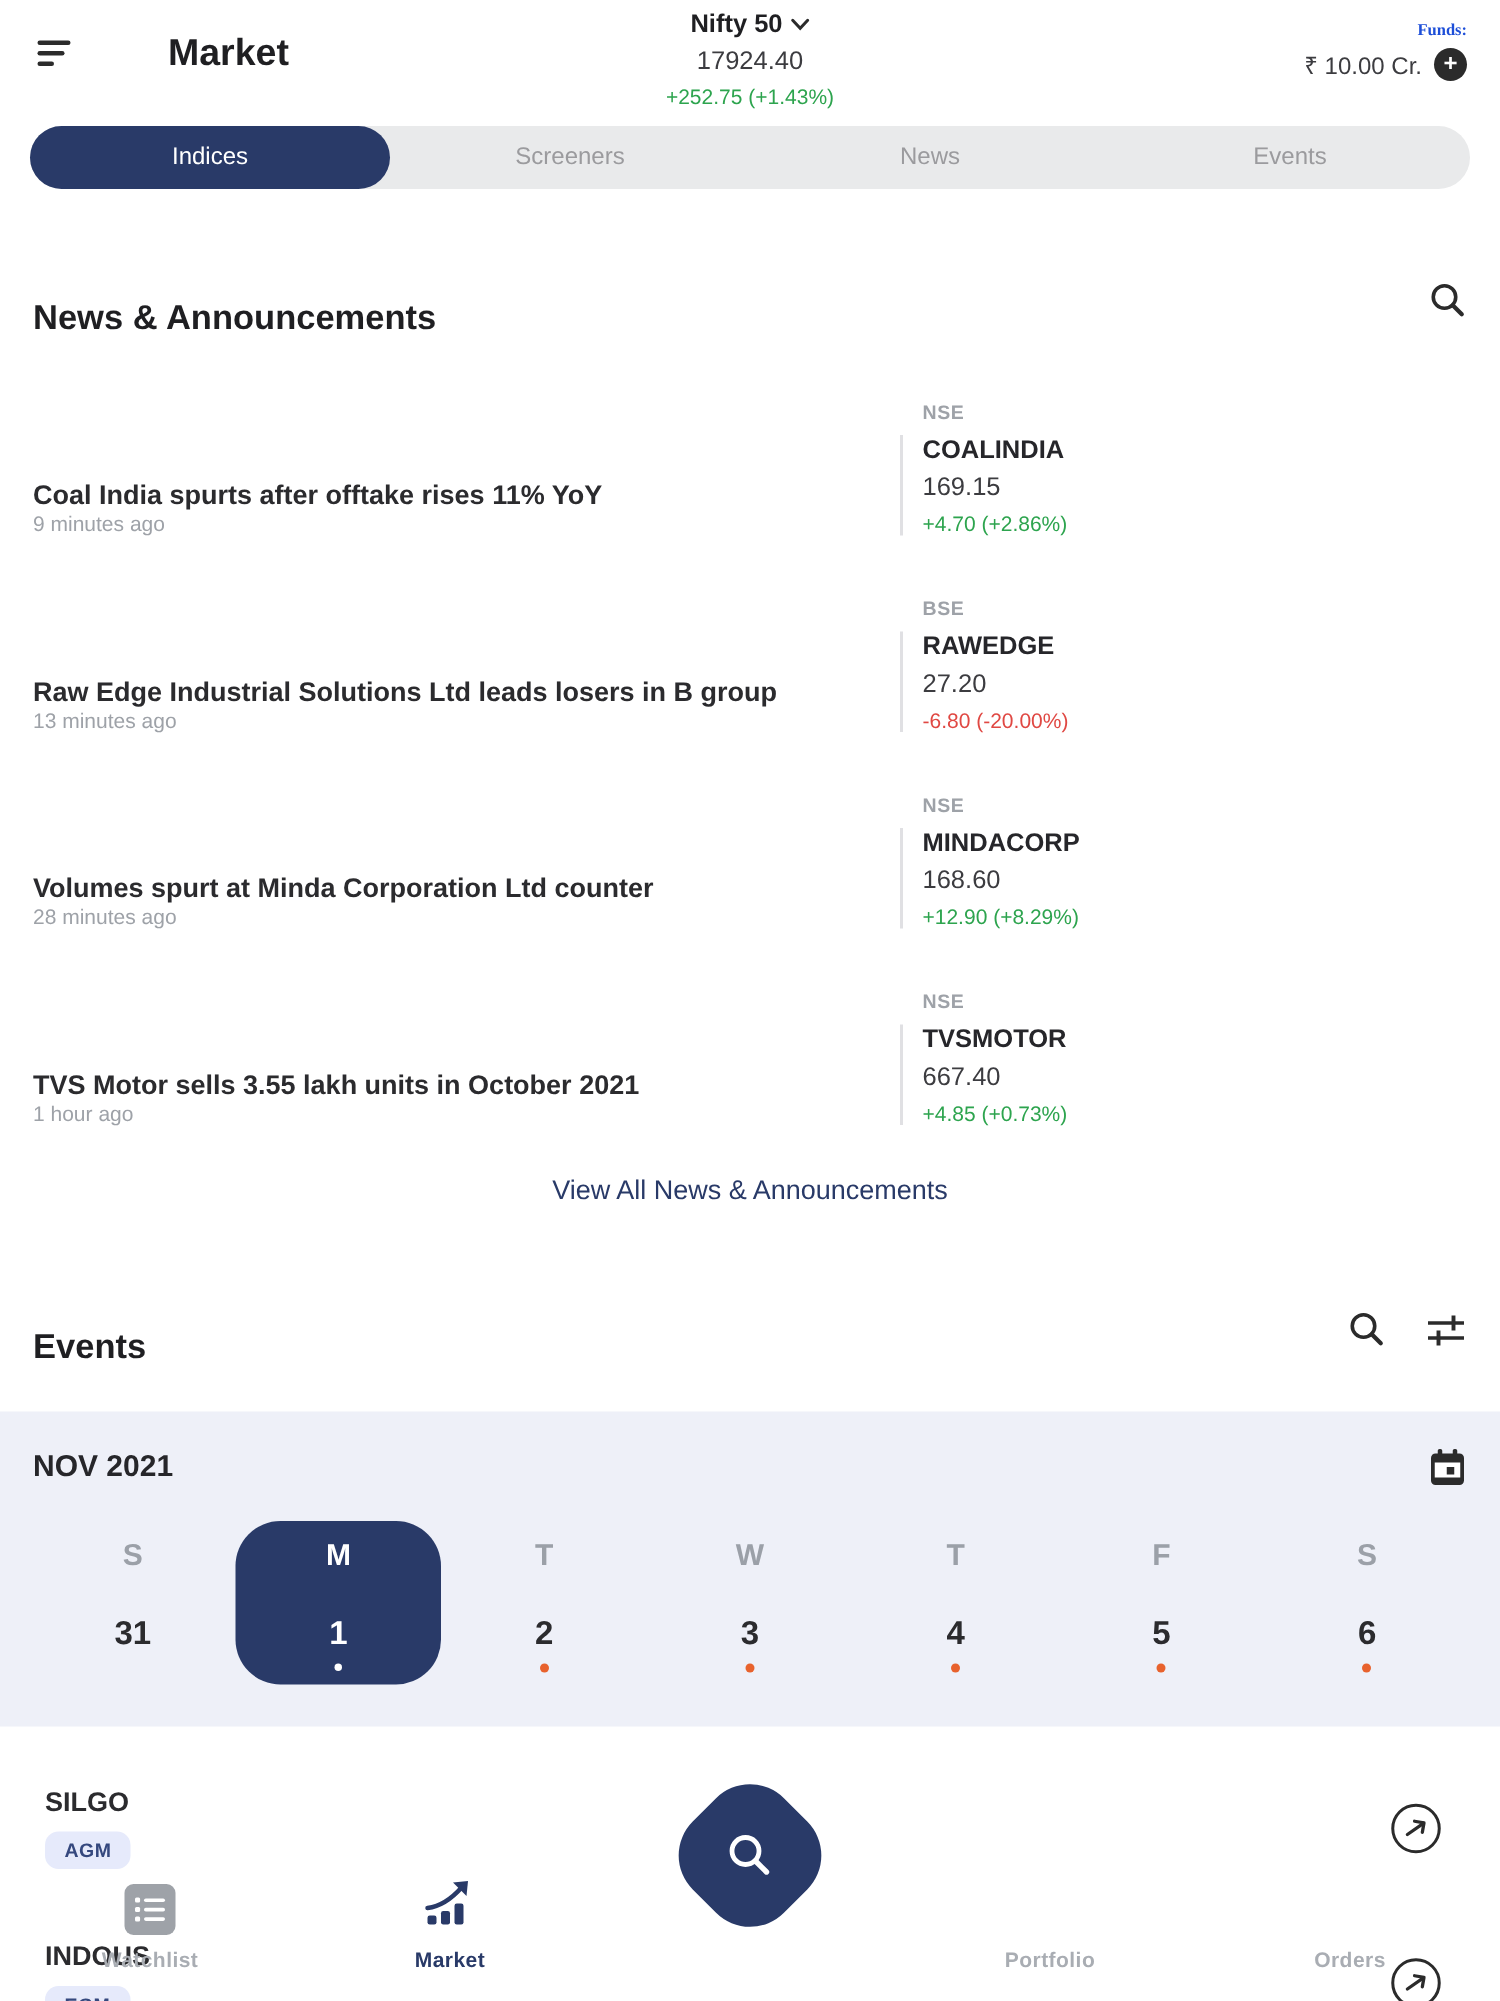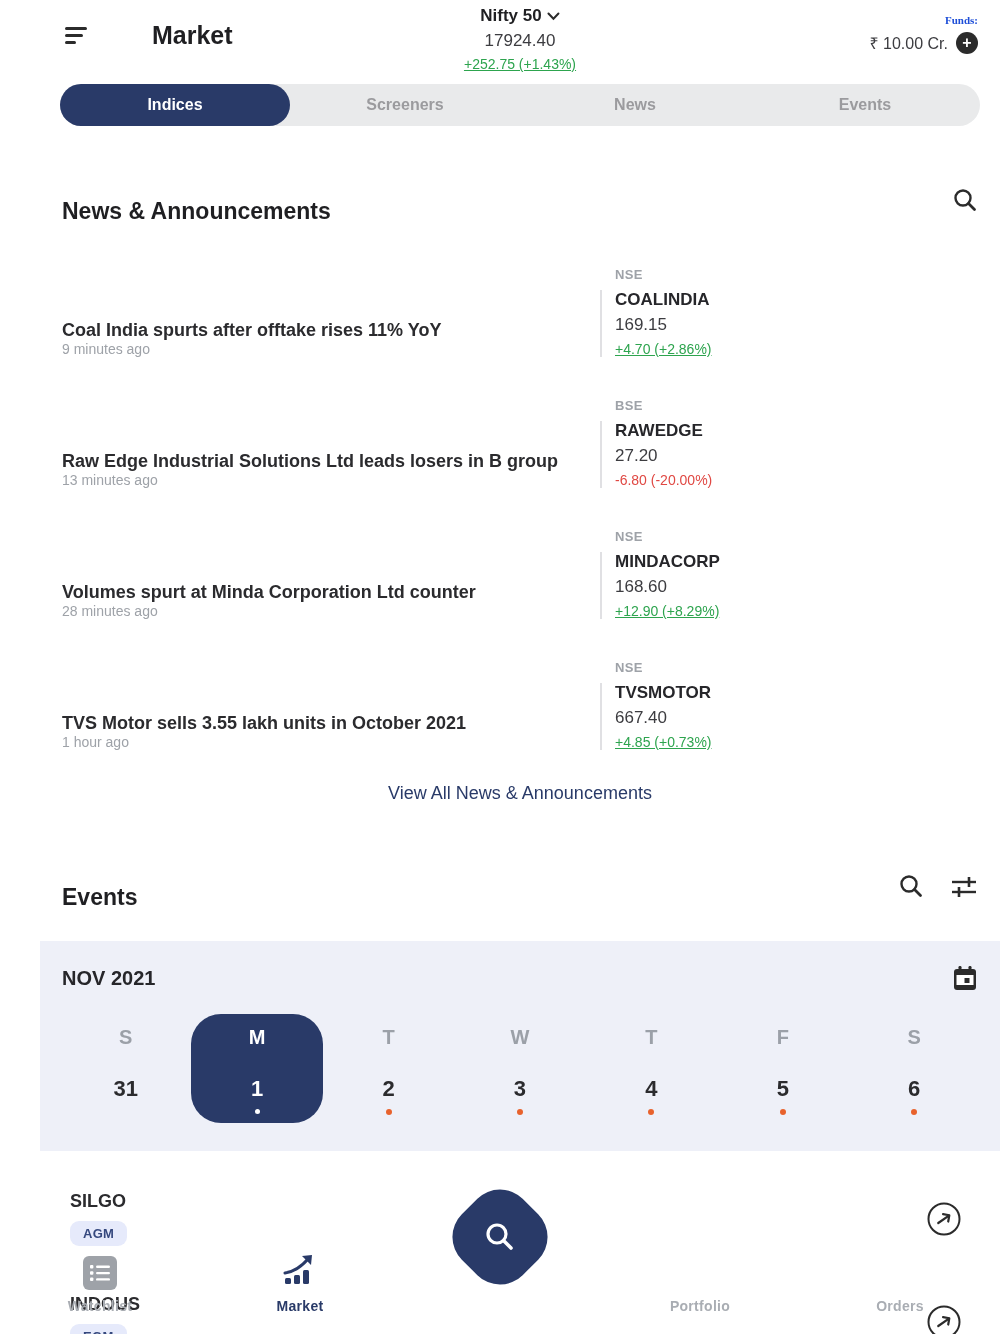--- a/index.html
+++ b/index.html
@@ -1,46 +1,46 @@
 <!DOCTYPE html>
 <html><head>
 <meta charset="utf-8">
 <style>
   * { margin:0; padding:0; box-sizing:border-box; }
   html,body { background:#fff; }
   .page {
     position:relative; width:1000px; height:1334px; margin:0 auto;
     background:#ffffff; overflow:hidden;
-    font-family:"Liberation Sans", sans-serif; color:#26262a;padding-left:40px;
+    font-family:"Liberation Sans", sans-serif; color:#26262a;
   }
 
   
   .header { position:relative; height:80px; padding:14px 22px 0; }
   .menu-btn { position:absolute; left:25px; top:27px; width:24px; height:22px; cursor:pointer; }
   .menu-btn span { display:block; height:3px; background:#2b2b2b; border-radius:2px; margin-bottom:4px; }
   .menu-btn span:nth-child(1){ width:22px; }
   .menu-btn span:nth-child(2){ width:18px; }
   .menu-btn span:nth-child(3){ width:11px; }
   .header-title { position:absolute; left:112px; top:21px; font-size:25px; font-weight:700; color:#1f1f22; }
   .index-block { position:absolute; left:50%; top:6px; transform:translateX(-50%); text-align:center; }
   .index-name { font-size:17px; font-weight:700; color:#1f1f22; display:inline-flex; align-items:center; gap:5px; cursor:pointer; }
   .index-value { font-size:17px; color:#3c3c40; margin-top:5px; }
   .index-change { font-size:14px; margin-top:5px; }
-  .up { color:#2da44e;text-decoration:underline; }
+  .up { color:#2da44e; }
   .down { color:#e04843; }
   .funds-block { position:absolute; right:22px; top:14px; text-align:right; }
   .funds-label { font-size:11px; font-weight:700; color:#1d4ed8;font-family:Liberation Serif, serif; }
   .funds-value { font-size:16px; color:#3c3c40; margin-top:6px; display:inline-flex; align-items:flex-end; gap:8px; }
   .plus-circle { width:22px; height:22px; border-radius:50%; background:#2b2b2b; color:#fff;
     display:inline-flex; align-items:center; justify-content:center; font-size:16px; font-weight:700; cursor:pointer; line-height:1; }
 
   
   .tabs { margin:4px 20px 0; height:42px; background:#e9eaeb; border-radius:21px; display:flex; }
   .tab { flex:1; display:flex; align-items:center; justify-content:center;
-    font-size:16px; font-weight:700; color:#9b9b9e; border-radius:21px; cursor:pointer; }
+    font-size:16px; font-weight:400; color:#9b9b9e; border-radius:21px; cursor:pointer; }
   .tab.active { background:#293a68; color:#fff; }
 
   
   .news-section { padding:0 22px; }
   .section-head { display:flex; align-items:center; justify-content:space-between; margin-top:48px; }
   .section-title { font-size:23px; font-weight:700; color:#1f1f22;margin-top:24px; }
   .icon-btn { cursor:pointer; display:inline-flex; }
   .news-list { margin-top:34px; }
   .news-item { display:flex; align-items:flex-end; margin-bottom:33px; min-height:98px; }
   .news-left { flex:1; display:flex; flex-direction:column; justify-content:space-between; padding-right:40px; }

